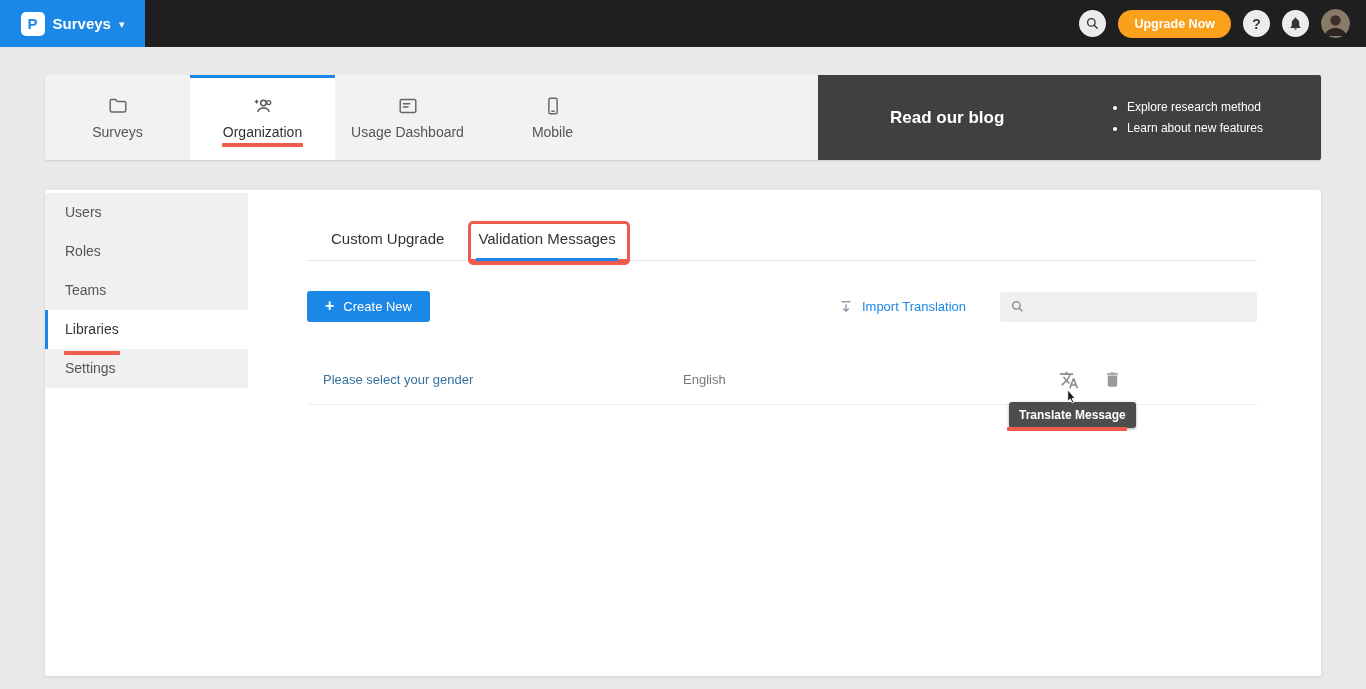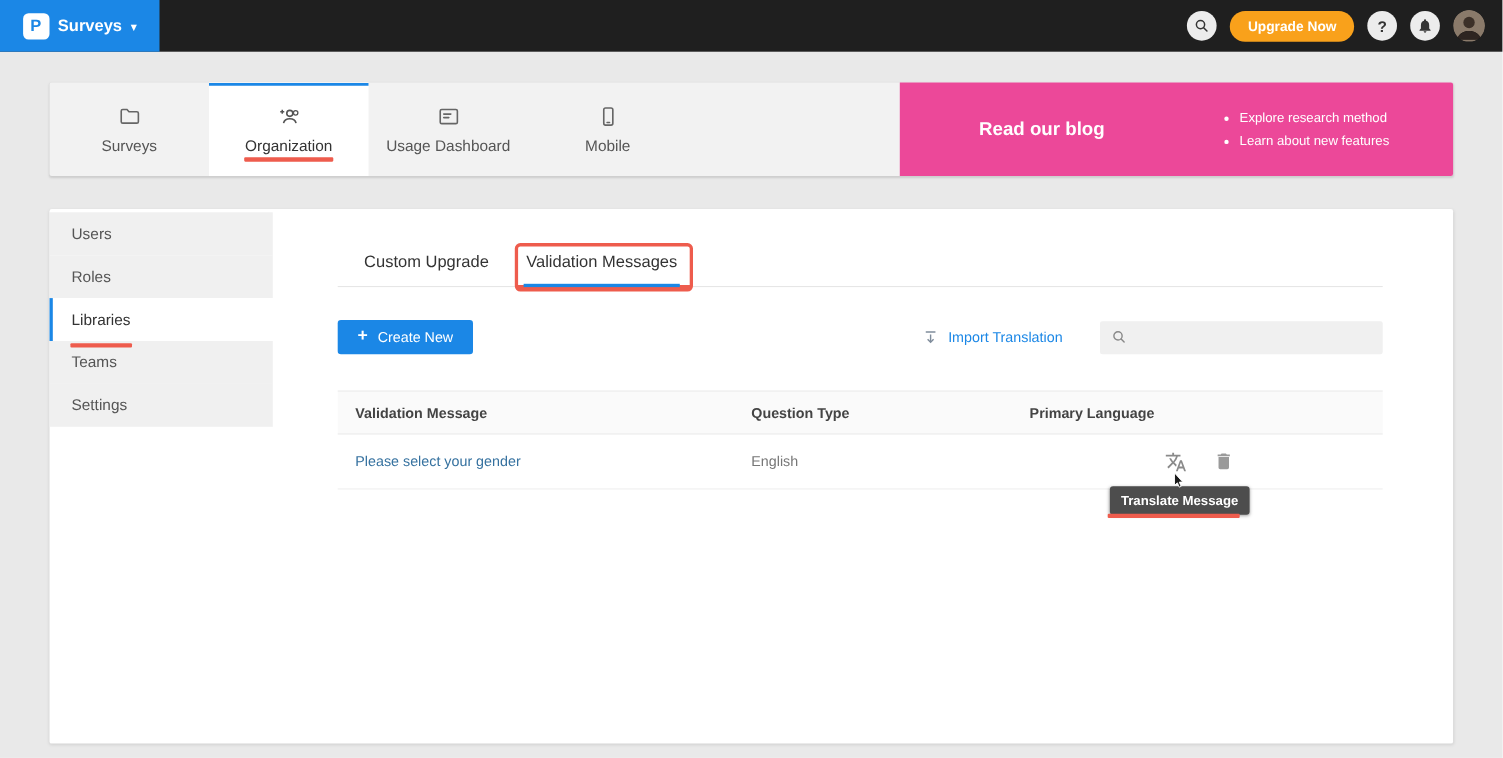--- a/index.html
+++ b/index.html
@@ -17,21 +17,21 @@
   .upgrade-btn{background:#f9a11b;color:#fff;border:none;border-radius:15px;height:28px;padding:0 16px;font-size:12.5px;font-weight:bold;cursor:pointer;font-family:inherit}
   .avatar{width:29px;height:29px;border-radius:50%;overflow:hidden;cursor:pointer}
 
   
   .nav-card{position:absolute;left:45px;top:75px;width:1276px;height:85px;background:#f2f2f2;border-radius:2px;box-shadow:0 1px 2px rgba(0,0,0,.12);display:flex}
   .nav-tabs{display:flex;width:773px}
   .nav-tab{width:145px;height:85px;display:flex;flex-direction:column;align-items:center;justify-content:center;gap:7px;cursor:pointer;color:#555;font-size:14px}
   .nav-tab.active{background:#fff;box-shadow:inset 0 3px 0 #1b87e6;color:#333}
   .lblwrap{position:relative;display:inline-block}
   .ann-underline{position:absolute;left:-1px;right:-1px;bottom:-7px;height:4px;background:#ee5c4d;border-radius:1px}
-  .blog-panel{width:503px;height:85px;background:#ec4899;border-radius:0 2px 2px 0;display:flex;align-items:center}
+  .blog-panel{width:503px;height:85px;background:#404040;border-radius:0 2px 2px 0;display:flex;align-items:center}
   .blog-title{color:#fff;font-size:17px;font-weight:bold;margin-left:72px}
   .blog-bullets{margin-left:auto;margin-right:58px;list-style:disc;color:#fff}
   .blog-bullets li{font-size:12px;line-height:21px;margin-left:14px}
 
   
   .main-card{position:absolute;left:45px;top:190px;width:1276px;height:486px;background:#fff;border-radius:2px;box-shadow:0 1px 3px rgba(0,0,0,.1)}
   .side{position:absolute;left:0;top:0;width:203px;height:100%;padding-top:3px}
   .side-item{height:39px;line-height:39px;padding-left:20px;background:#f0f0f0;color:#555;font-size:14px;cursor:pointer}
   .side-item.active{background:#fff;border-left:3px solid #1b87e6;padding-left:17px;color:#333}
 
@@ -139,27 +139,27 @@
       <li>Learn about new features</li>
     </ul>
   </div>
 </div>
 
 <div class="main-card">
 
   <div class="side">
     <div class="side-item"><span class="lblwrap"><span>Users</span></span></div>
     <div class="side-item"><span class="lblwrap"><span>Roles</span></span></div>
+    <div class="side-item"><span class="lblwrap"><span>Teams</span></span></div>
     <div class="side-item active">
       <span class="lblwrap">
         <span>Libraries</span>
         <span class="ann-underline" style="bottom:-6px"></span>
       </span>
     </div>
-    <div class="side-item"><span class="lblwrap"><span>Teams</span></span></div>
     <div class="side-item"><span class="lblwrap"><span>Settings</span></span></div>
   </div>
 
   <div class="content">
 
     <div class="scale-tabs">
       <div class="scale-tab">
         <span>Custom Upgrade</span>
       </div>
       <div class="scale-tab active">
@@ -186,26 +186,20 @@
           <svg viewBox="0 0 20 20" width="15" height="15">
               <circle cx="8.5" cy="8.5" r="5" fill="none" stroke="currentColor" stroke-width="1.7"></circle>
               <path d="M12.3 12.3l3.6 3.6" stroke="currentColor" stroke-width="1.7" stroke-linecap="round"></path>
             </svg>
           <input placeholder="" style="">
         </div>
       </div>
     </div>
 
     <div class="table">
-      <div class="trow thead">
-        <div class="cell">Validation Message</div>
-        <div class="cell">Question Type</div>
-        <div class="cell">Primary Language</div>
-        <div class="cell"></div>
-      </div>
 
       <div class="trow tbody-row">
         <div class="cell link">Please select your gender</div>
         <div class="cell">English</div>
         <div class="cell icons">
           <span class="iconbtn iconwrap">
             <svg viewBox="0 0 24 24" width="20" height="20" fill="#8a8a8a">
                 <path d="M12.87 15.07l-2.54-2.51.03-.03c1.74-1.94 2.98-4.17 3.71-6.53H17V4h-7V2H8v2H1v1.99h11.17C11.5 7.92 10.44 9.75 9 11.35 8.07 10.32 7.3 9.19 6.69 8h-2c.73 1.63 1.73 3.17 2.98 4.56l-5.09 5.02L4 19l5-5 3.11 3.11.76-2.04zM18.5 10h-2L12 22h2l1.12-3h4.75L21 22h2l-4.5-12zm-2.62 7l1.62-4.33L19.12 17h-3.24z"></path>
               </svg>
             <svg class="cursor-icon" viewBox="0 0 16 16" width="15" height="15">

